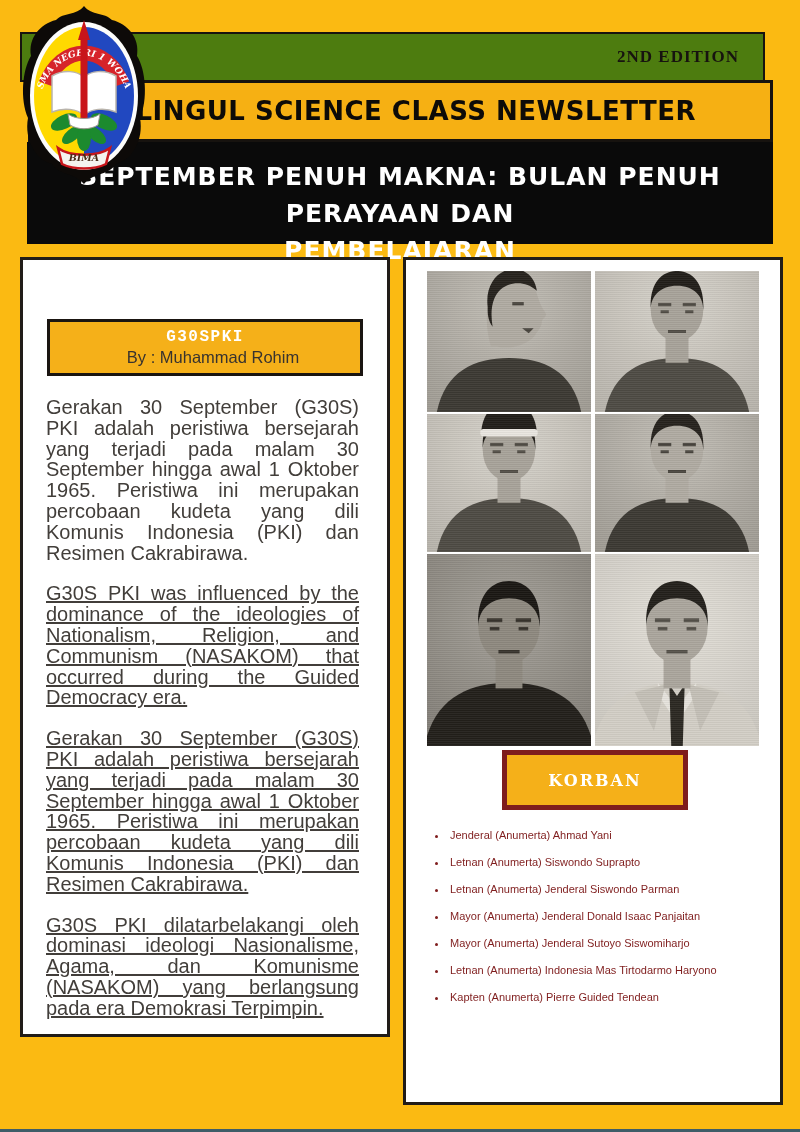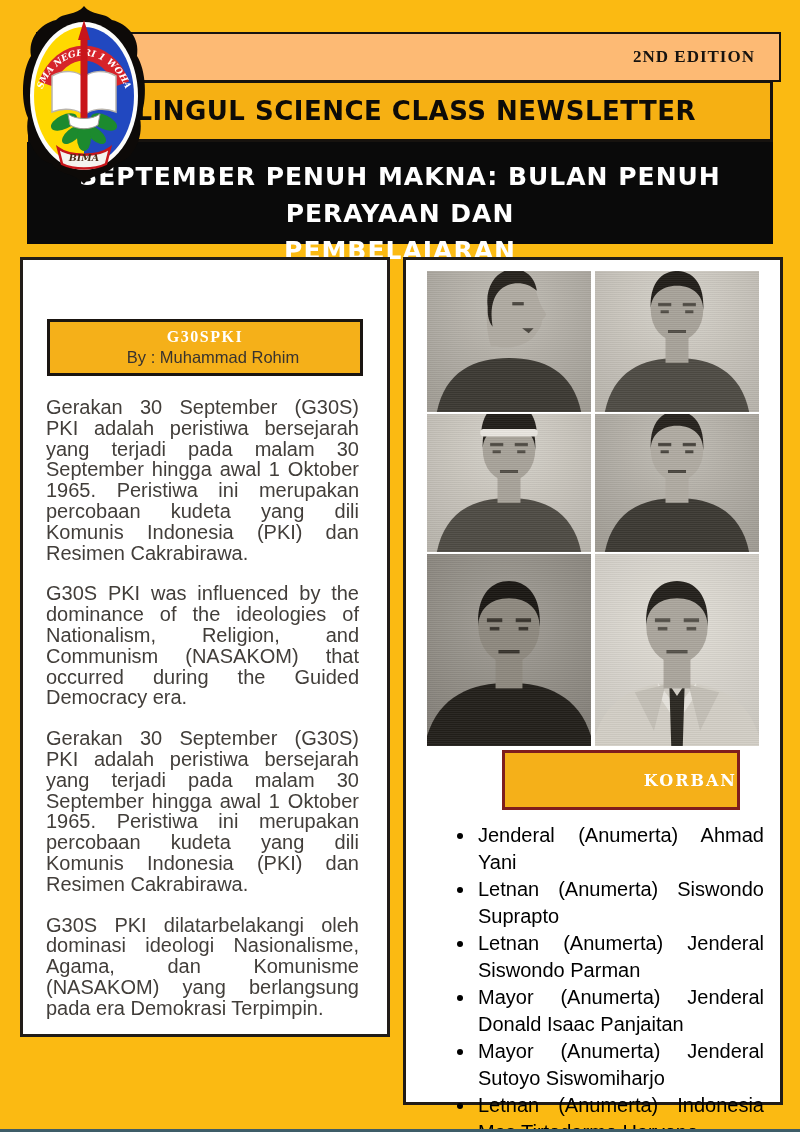--- a/index.html
+++ b/index.html
@@ -2,22 +2,22 @@
 <html><head>
 <meta charset="utf-8">
 <style>
   * { margin:0; padding:0; box-sizing:border-box; }
   html,body { background:#8a8a8a; }
   body { width:800px; height:1132px; position:relative; margin:0 auto;
          font-family:"Liberation Sans", sans-serif; }
   .page { position:absolute; inset:0; background:#FBBA12; overflow:hidden; }
 
   
-  .edition-strip { position:absolute; left:36px; top:32px; width:745px; height:50px;
-    background:#fdba74; border:2px solid #17130f; }
+  .edition-strip { position:absolute; left:20px; top:32px; width:745px; height:50px;
+    background:#4d7c0f; border:2px solid #17130f; }
   .edition-text { position:absolute; right:24px; top:0; line-height:46px;
     font-family:"Liberation Serif", serif; font-weight:700; font-size:17px;
     letter-spacing:1px; color:#17130f; }
 
   .title-band { position:absolute; left:28px; top:80px; width:745px; height:62px;
     background:#F6B013; border:3px solid #17130f;
     display:flex; align-items:center; justify-content:center; }
   .title-band span { font-family:"DejaVu Sans", sans-serif; font-weight:800;
     font-size:26px; letter-spacing:0.5px; color:#0d0b08; }
 
@@ -28,46 +28,46 @@
 
   .logo-wrap { position:absolute; left:16px; top:4px; width:136px; height:184px; z-index:5; }
 
   
   .panel { position:absolute; background:#ffffff; border:3px solid #211c18; }
   .left-panel  { left:20px;  top:257px; width:370px; height:780px; }
   .right-panel { left:403px; top:257px; width:380px; height:848px; }
 
   .title-box { width:316px; height:57px; margin:59px auto 0; background:#F5B019;
     border:3px solid #1a1511; text-align:center; padding-top:6px; }
-  .title-box .t { font-family:Liberation Serif, serif; font-weight:700; font-size:16px;
+  .title-box .t { font-family:Liberation Mono, monospace; font-weight:700; font-size:16px;
     color:#ffffff; letter-spacing:1.5px; }
   .title-box .b { font-size:16.5px; color:#38332f; margin-top:2px;padding-left:16px; }
 
   .article-paragraphs { margin:21px 28px 0 23px; }
   .article-paragraphs p { font-size:20px; line-height:20.8px; color:#423e3a;
     text-align:justify; }
-  .article-paragraphs p + p { margin-top:20px; }
+  .article-paragraphs p + p { margin-top:20px;text-decoration:underline; }
 
   
   .photo-grid { margin:11px 0 0 21px; width:334px; display:grid;
     grid-template-columns:164px 164px; grid-template-rows:141px 138px 192px;
     gap:2px 4px; }
   .photo { position:relative; overflow:hidden; }
   .photo svg { display:block; width:100%; height:100%; }
   .photo::after { content:''; position:absolute; inset:0; pointer-events:none;
     background:repeating-linear-gradient(0deg, rgba(255,255,255,0.05) 0 1px, rgba(0,0,0,0.045) 1px 2px); }
 
-  .victims-box { width:238px; height:60px; margin:4px 0 0 96px; background:#F5B019;
-    border:3px solid #7f1d1d; display:flex; align-items:center; justify-content:flex-end; }
+  .victims-box { width:186px; height:60px; margin:4px 0 0 96px; background:#F5B019;
+    border:5px solid #7f1d1d; display:flex; align-items:center; justify-content:center; }
   .victims-box span { font-family:"DejaVu Serif", serif; font-weight:700; font-size:16px;
     color:#ffffff; letter-spacing:2px; }
 
   .victims-list { margin:12px 16px 0 22px; padding-left:20px; }
-  .victims-list li { font-size:20px; line-height:27px; color:#000000;
-    text-align:justify; padding-left:2px;margin-left:28px; }
+  .victims-list li { font-size:11px; line-height:27px; color:#7f1d1d;
+    text-align:justify; padding-left:2px; }
 
   .bottom-line { position:absolute; left:0; bottom:0; width:800px; height:3px;
     background:#3E5D68; }
 </style>
 </head>
 <body>
 
 <div class="page">
 
   <div class="edition-strip">

